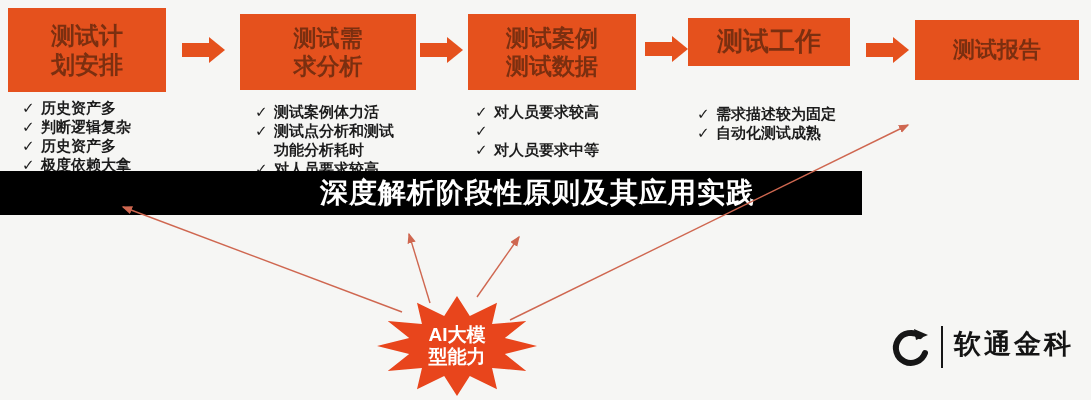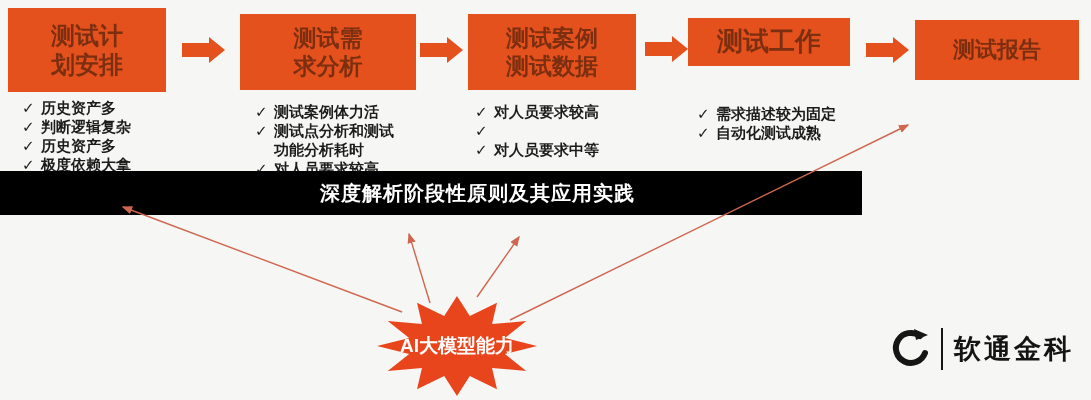--- a/index.html
+++ b/index.html
@@ -61,48 +61,48 @@
   .list3 .btxt { max-width:140px; }
 
   
   .banner {
     position:absolute; left:0; top:171px;
     width:862px; height:44px;
     background:var(--banner-bg);
     color:#ffffff;
     display:flex; align-items:center;
     padding-left:320px; box-sizing:border-box;
-    font-size:20px; font-weight:700;
+    font-size:28px; font-weight:700;
     letter-spacing:1px;
     z-index:3;
   }
 
   
   .connectors { position:absolute; left:0; top:0; z-index:4; pointer-events:none; }
 
   
   .star {
     position:absolute; left:377px; top:296px;
     width:160px; height:100px;
     background:var(--star-bg);
     clip-path: polygon(100% 50%, 79.9% 58%, 93.3% 75%, 71.9% 71.9%, 75% 93.3%,
       58% 79.9%, 50% 100%, 42% 79.9%, 25% 93.3%, 28.1% 71.9%, 6.7% 75%,
       20.1% 58%, 0% 50%, 20.1% 42%, 6.7% 25%, 28.1% 28.1%, 25% 6.7%,
       42% 20.1%, 50% 0%, 58% 20.1%, 75% 6.7%, 71.9% 28.1%, 93.3% 25%, 79.9% 42%);
-    display:flex; flex-direction:row;
+    display:flex; flex-direction:column;
     align-items:center; justify-content:center;
     color:#fff; font-weight:700; font-size:19px; line-height:22px;
     text-align:center;
     z-index:5;
   }
 
   
   .logo {
     position:absolute; left:884px; top:326px;
-    display:flex; align-items:center; gap:11px;
+    display:flex; gap:11px;
     z-index:2;
   }
   .logo-sep { width:2px; height:42px; background:#161616; }
   .logo-text {
     font-size:27px; font-weight:800; letter-spacing:3px;
     color:#141414;
   }
 </style>
 </head>
 <body>

